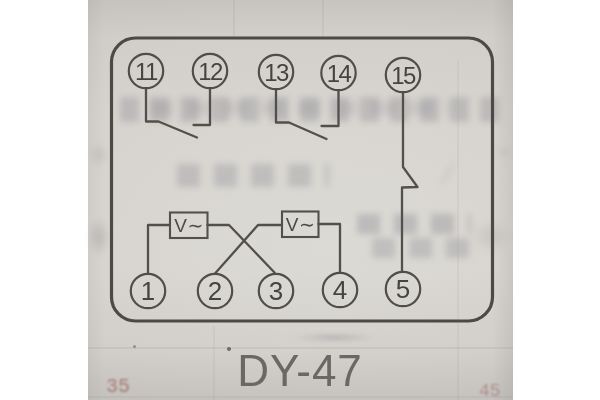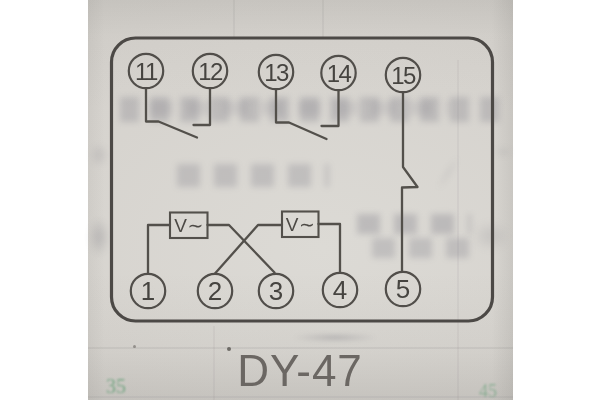--- a/index.html
+++ b/index.html
@@ -23,22 +23,22 @@
   .ghost-band{
     background:repeating-linear-gradient(90deg, rgba(114,113,125,.85) 0px 19px, rgba(114,113,125,0) 19px 30px);
     filter:blur(3px);opacity:.30;
   }
   .ghost-band.small{background:repeating-linear-gradient(90deg, rgba(110,109,122,.9) 0px 23px, rgba(110,109,122,0) 23px 37px);}
   .ghost-blob{
     background:radial-gradient(closest-side, rgba(112,111,120,.65), rgba(112,111,120,0));
     filter:blur(3px);opacity:.45;
   }
   .ghost-num{
-    position:absolute;color:#15803d;opacity:.45;filter:blur(.8px);
-    font-size:20px;font-family:Liberation Serif, serif;
+    position:absolute;color:#7f1d1d;opacity:.45;filter:blur(.8px);
+    font-size:20px;font-family:Liberation Mono, monospace;
   }
   .gline{position:absolute;background:#6c6a70;}
   .gline.v{width:1.5px;opacity:.09;}
   .gline.h{height:1.5px;opacity:.10;}
   .speck{position:absolute;background:#55524e;border-radius:50%;}
   svg.schematic{position:absolute;left:0;top:0;}
   .ink-stroke{stroke:#53504b;stroke-width:2.3;fill:none;stroke-linecap:round;stroke-linejoin:round;}
   .ink-frame{stroke:#4c4946;stroke-width:3.2;fill:none;}
   .ink-circle{stroke:#514e4a;stroke-width:2.2;fill:none;}
   .ink-box{stroke:#53504b;stroke-width:2.1;fill:none;}

